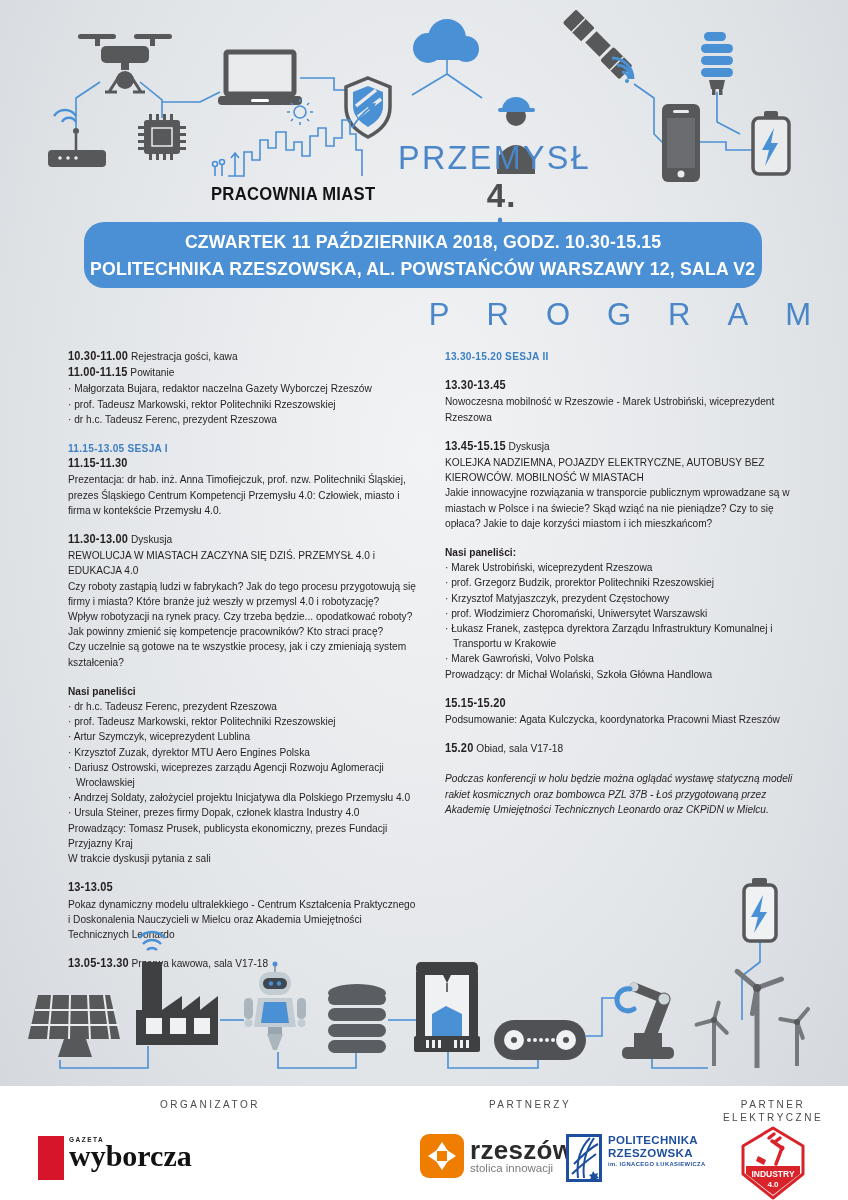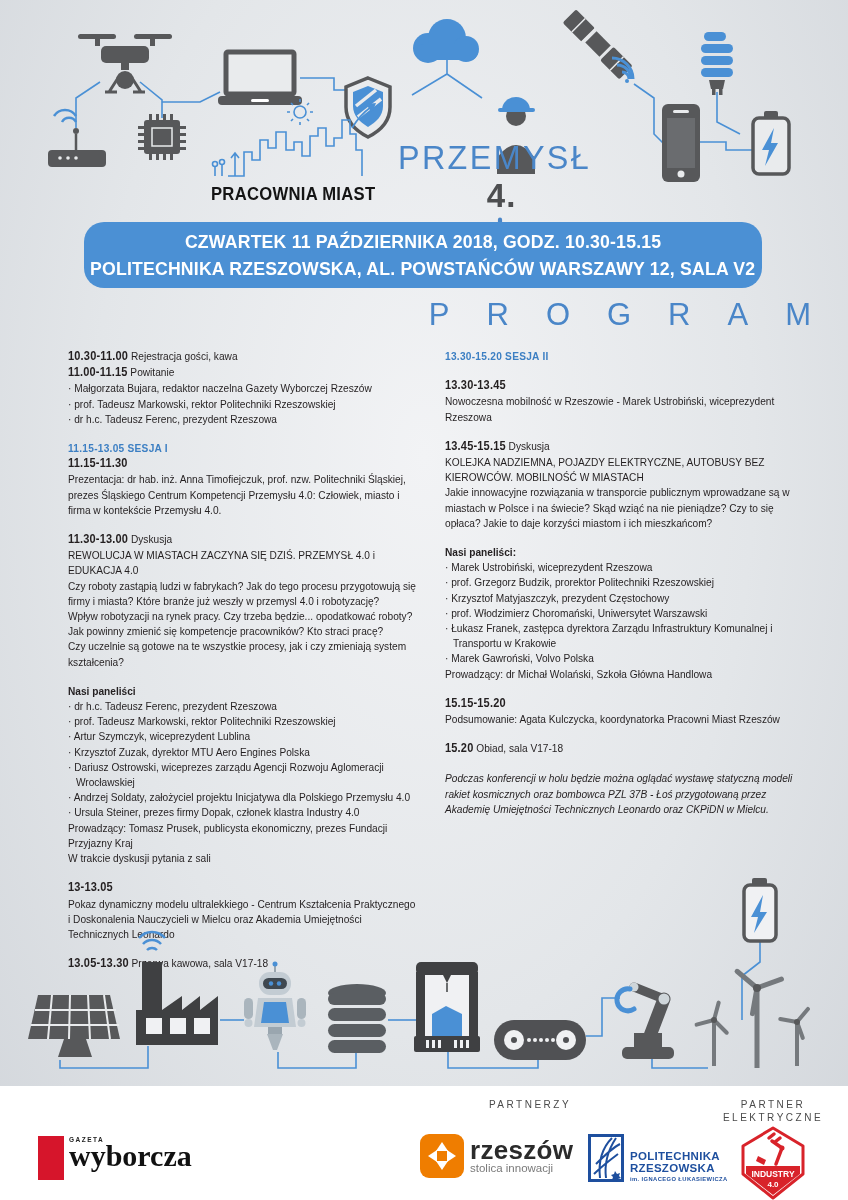--- a/index.html
+++ b/index.html
@@ -44,21 +44,21 @@
   .logo-wpl{position:absolute;left:238px;top:52px;}
   .wpl-row{display:flex;}
   .wpl-name{font-family:"Liberation Serif",serif;font-weight:700;font-size:26px;line-height:30px;color:#111;margin-left:5px;}
   .wpl-sub{display:flex;align-items:center;justify-content:center;margin-top:4px;}
   .wpl-sub .ln{width:30px;height:1px;background:#555;}
   .wpl-city{font-family:"Liberation Serif",serif;font-size:9.5px;letter-spacing:3px;color:#333;margin:0 8px;}
   .logo-rz{position:absolute;left:420px;top:48px;display:flex;align-items:center;}
   .rz-col{margin-left:6px;}
   .rz-name{font-size:26px;font-weight:700;color:#2b2b2b;line-height:24px;letter-spacing:.3px;}
   .rz-tag{font-size:11.5px;color:#7a7a7a;line-height:13px;}
-  .logo-prz{position:absolute;left:588px;top:48px;display:flex;align-items:flex-end;}
+  .logo-prz{position:absolute;left:566px;top:48px;display:flex;align-items:flex-start;}
   .prz-col{margin-left:6px;}
   .prz-l{font-size:11.5px;font-weight:700;color:#1e4f9e;line-height:12.5px;letter-spacing:.3px;}
   .prz-s{font-size:5.8px;font-weight:700;color:#1e4f9e;letter-spacing:.4px;margin-top:1.5px;}
   .logo-ind{position:absolute;left:736px;top:38px;}
 </style>
 </head>
 <body>
 
 <div class="poster">
 
@@ -403,20 +403,21 @@
     </g>
 
     <g>
       <rect x="752" y="8" width="15" height="8" rx="2" fill="#57585a"></rect>
       <rect x="744" y="15" width="32" height="56" rx="6" fill="#f0f1f3" stroke="#57585a" stroke-width="3.5"></rect>
       <path d="M763,25 L751,47 h7 l-4,16 L767,42 h-7 z" fill="#4a90d5"></path>
     </g>
   </svg>
 
   <div class="footer">
+    <div class="flabel" style="left:40px;width:340px">ORGANIZATOR</div>
     <div class="flabel" style="left:400px;width:260px">PARTNERZY</div>
     <div class="flabel" style="left:698px;width:150px">
       <span>PARTNER</span><br>
       <span>ELEKTRYCZNE</span>
     </div>
 
     <div class="logo-gazeta">
       <div class="redbox" style="width:26px;height:44px"></div>
       <div class="gz-col">
         <div class="gz-tag">GAZETA</div>

